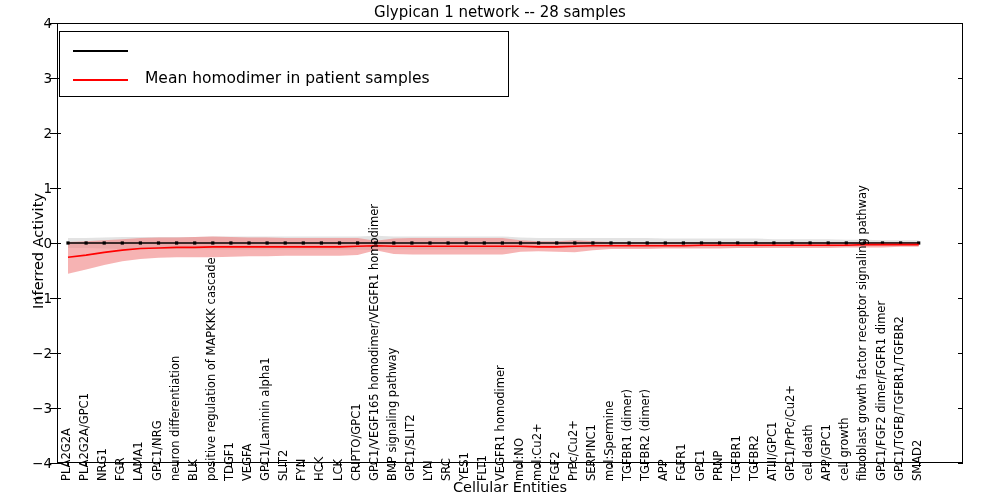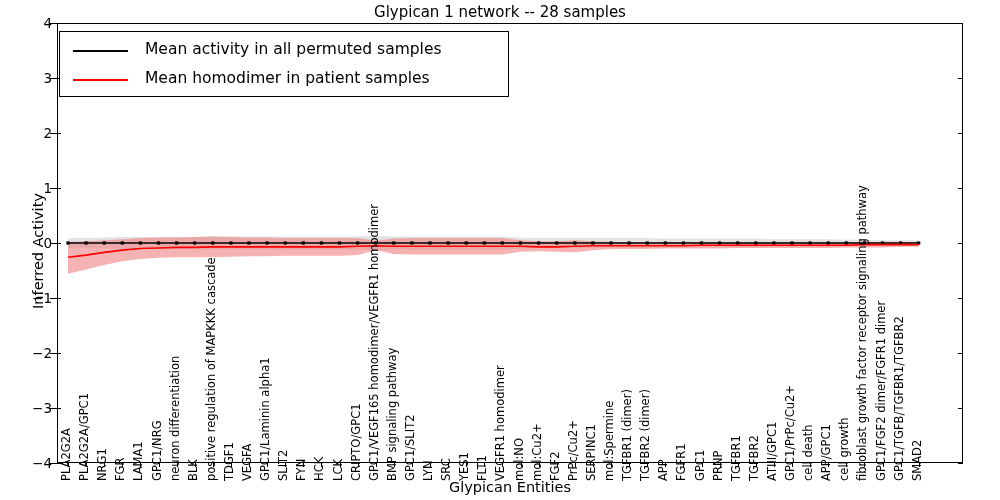--- a/index.html
+++ b/index.html
@@ -355,26 +355,25 @@
       <div class="xtick-mark" style="left: 864.4px;"></div>
       <div class="xtick-label" style="left: 868.4px; bottom: 20px;">fibroblast growth factor receptor signaling pathway</div>
       <div class="xtick-mark" style="left: 882.5px;"></div>
       <div class="xtick-label" style="left: 886.5px; bottom: 20px;">GPC1/FGF2 dimer/FGFR1 dimer</div>
       <div class="xtick-mark" style="left: 900.6px;"></div>
       <div class="xtick-label" style="left: 904.6px; bottom: 20px;">GPC1/TGFB/TGFBR1/TGFBR2</div>
       <div class="xtick-mark" style="left: 918.7px;"></div>
       <div class="xtick-label" style="left: 922.7px; bottom: 20px;">SMAD2</div>
     </div>
 
-  <div id="xlabel">Glypican Entities</div>
+  <div id="xlabel">Cellular Entities</div>
 
   <div id="legend">
       <div class="legend-row" style="top: 4px;">
         <div class="legend-swatch" style="border-top-color: rgb(0, 0, 0);"></div>
-        <div class="legend-text">Mean activity in all permuted samples</div>
       </div>
       <div class="legend-row" style="top: 33px;">
         <div class="legend-swatch" style="border-top-color: rgb(255, 0, 0);"></div>
         <div class="legend-text">Mean homodimer in patient samples</div>
       </div>
     </div>
 
 </div>
 
 </body></html>

